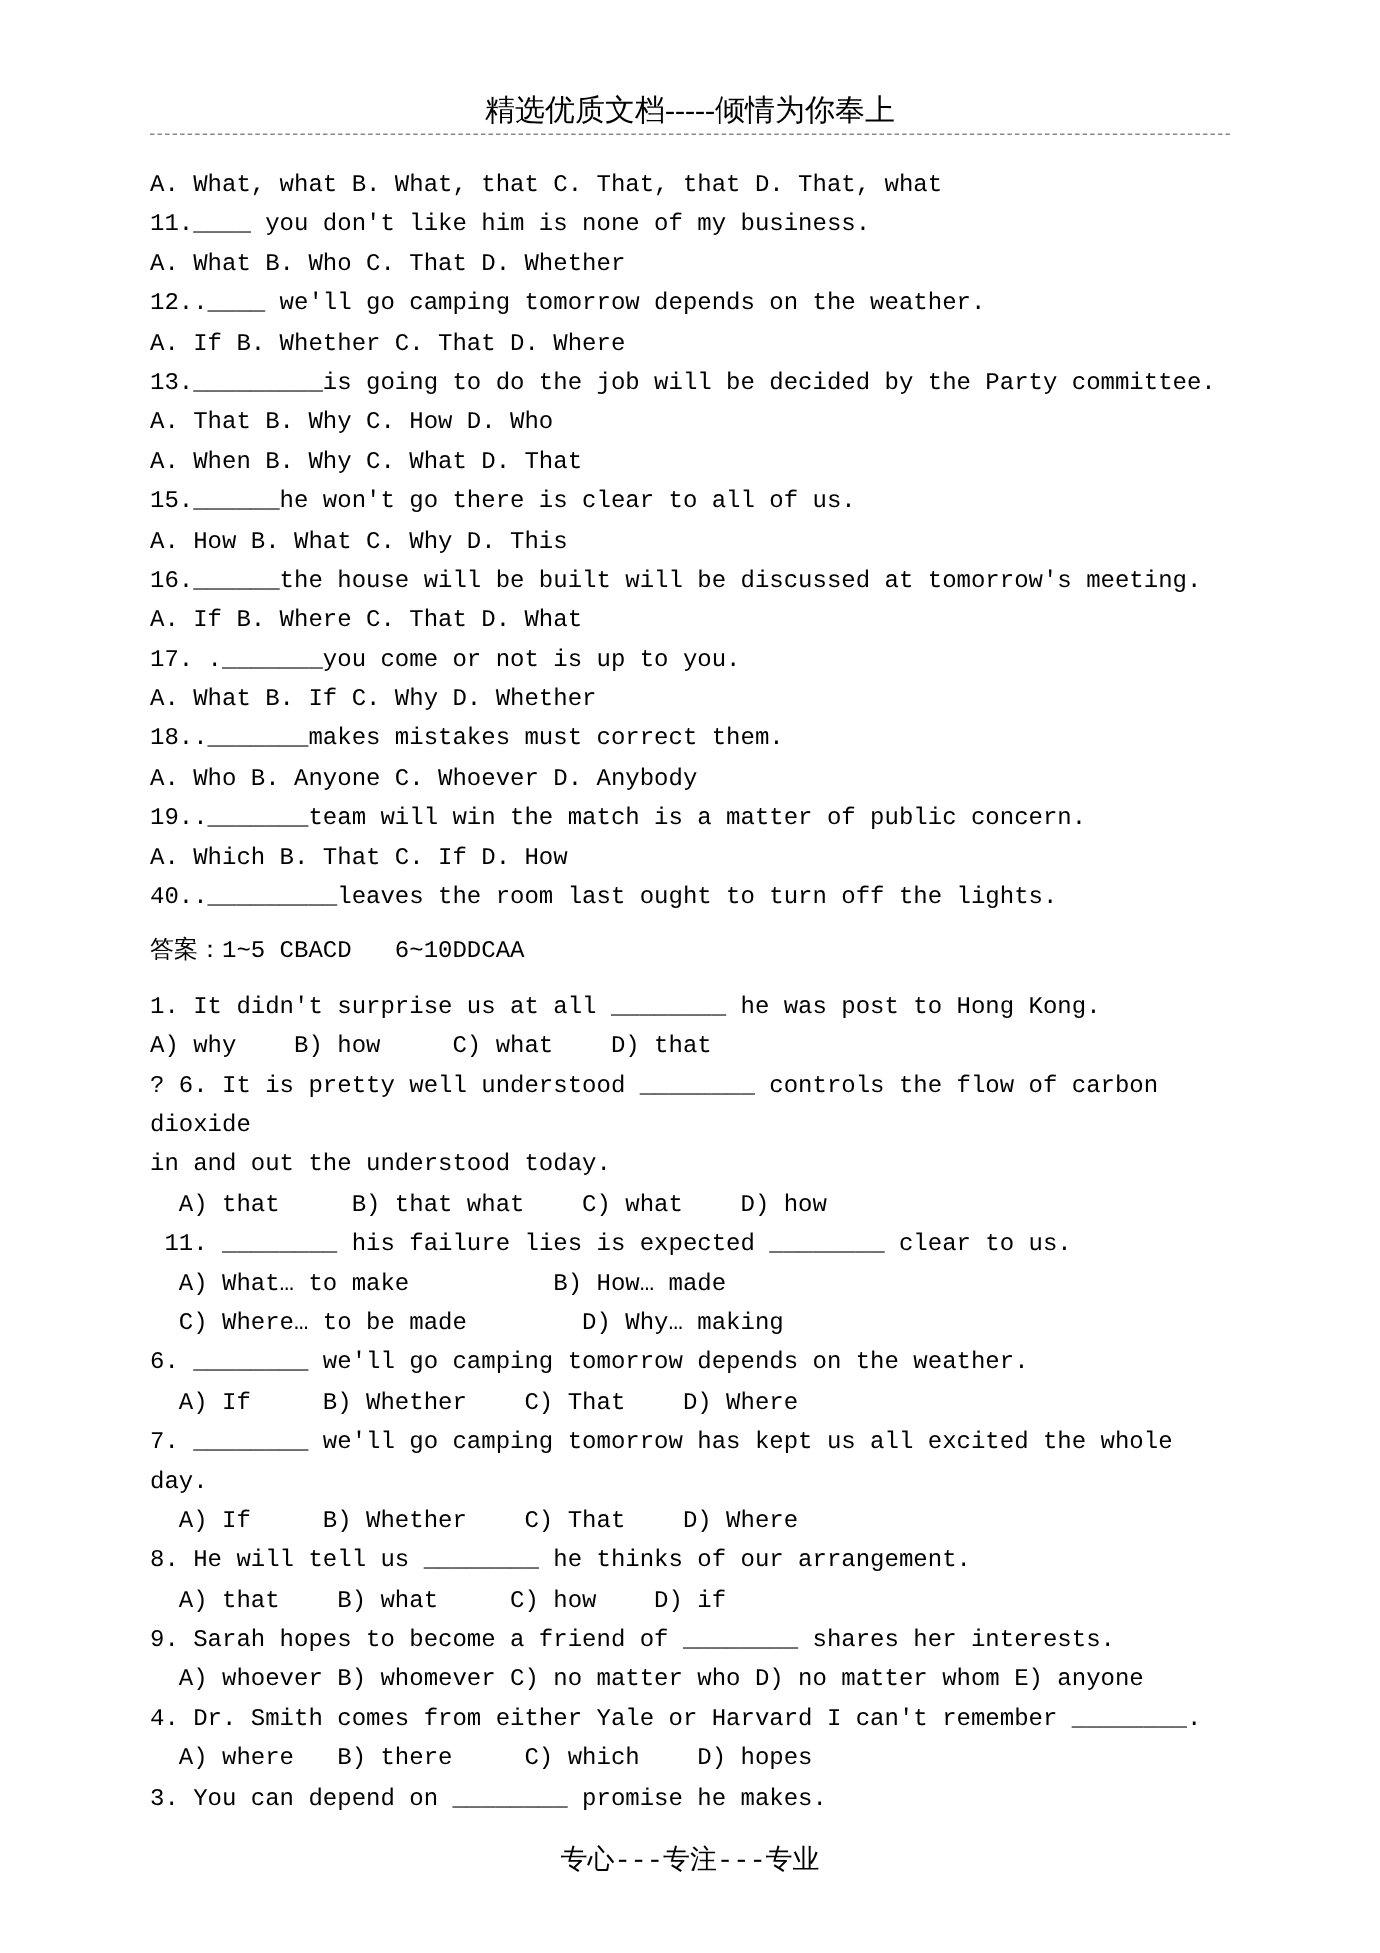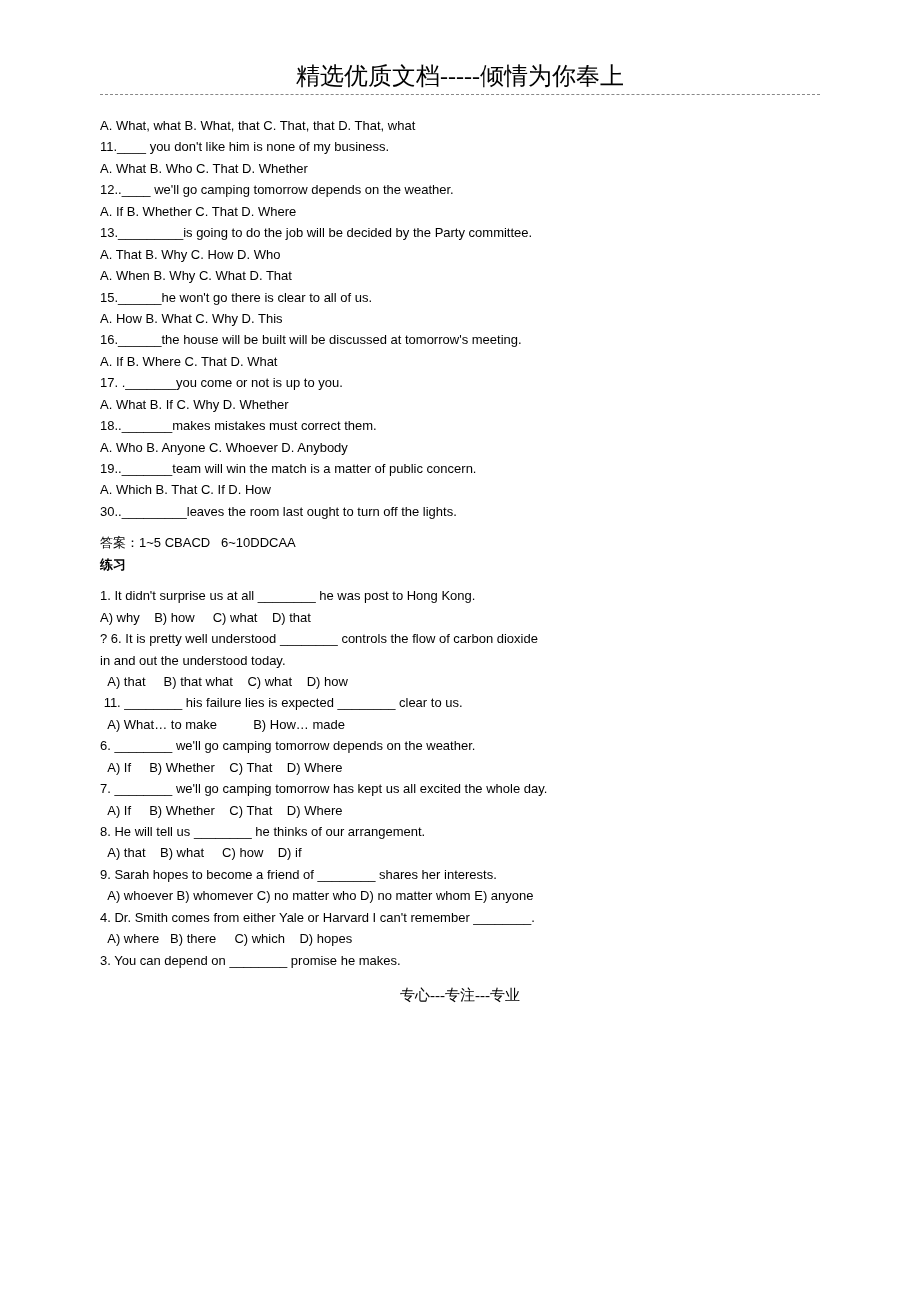--- a/index.html
+++ b/index.html
@@ -8,40 +8,41 @@
       font-family: SimSun, "宋体", serif;
       background: #fff;
       width: 920px;
     }
     .page {
       padding: 60px 100px 40px 100px;
       position: relative;
     }
     .header-title {
       text-align: center;
-      font-size: 24px;
+      font-size: 20px;
       margin-bottom: 2px;
     }
     .header-line {
       border-bottom: 1px dashed #888;
       margin-bottom: 20px;
     }
     .line {
-      font-size: 13px;
+      font-size: 16px;
       line-height: 1.65;
       white-space: pre-wrap;
-      font-family: Liberation Sans, sans-serif;
+      font-family: Liberation Mono, monospace;
     }
     .bold {
       font-weight: bold;
     }
     .footer-title {
       text-align: center;
-      font-size: 15px;
+      font-size: 18px;
       margin-top: 15px;
+      font-family: Liberation Mono, monospace;
     }
     .section-gap {
       height: 10px;
     }
   </style>
 </head>
 <body>
 
 <div class="page">
   <div class="header-title">精选优质文档-----倾情为你奉上</div>
@@ -59,32 +60,32 @@
       <div class="line">15.______he won't go there is clear to all of us.</div>
       <div class="line">A. How B. What C. Why D. This</div>
       <div class="line">16.______the house will be built will be discussed at tomorrow's meeting.</div>
       <div class="line">A. If B. Where C. That D. What</div>
       <div class="line">17. ._______you come or not is up to you.</div>
       <div class="line">A. What B. If C. Why D. Whether</div>
       <div class="line">18.._______makes mistakes must correct them.</div>
       <div class="line">A. Who B. Anyone C. Whoever D. Anybody</div>
       <div class="line">19.._______team will win the match is a matter of public concern.</div>
       <div class="line">A. Which B. That C. If D. How</div>
-      <div class="line">30.._________leaves the room last ought to turn off the lights.</div>
+      <div class="line">40.._________leaves the room last ought to turn off the lights.</div>
       <div class="section-gap"></div>
       <div class="line">答案：1~5 CBACD   6~10DDCAA</div>
-      <div class="line bold">练习</div>
       <div class="section-gap"></div>
       <div class="line">1. It didn't surprise us at all ________ he was post to Hong Kong.</div>
       <div class="line">A) why    B) how     C) what    D) that</div>
       <div class="line">? 6. It is pretty well understood ________ controls the flow of carbon dioxide</div>
       <div class="line">in and out the understood today.</div>
       <div class="line">  A) that     B) that what    C) what    D) how</div>
       <div class="line"> 11. ________ his failure lies is expected ________ clear to us.</div>
       <div class="line">  A) What… to make          B) How… made</div>
+      <div class="line">  C) Where… to be made        D) Why… making</div>
       <div class="line">6. ________ we'll go camping tomorrow depends on the weather.</div>
       <div class="line">  A) If     B) Whether    C) That    D) Where</div>
       <div class="line">7. ________ we'll go camping tomorrow has kept us all excited the whole day.</div>
       <div class="line">  A) If     B) Whether    C) That    D) Where</div>
       <div class="line">8. He will tell us ________ he thinks of our arrangement.</div>
       <div class="line">  A) that    B) what     C) how    D) if</div>
       <div class="line">9. Sarah hopes to become a friend of ________ shares her interests.</div>
       <div class="line">  A) whoever B) whomever C) no matter who D) no matter whom E) anyone</div>
       <div class="line">4. Dr. Smith comes from either Yale or Harvard I can't remember ________.</div>
       <div class="line">  A) where   B) there     C) which    D) hopes</div>

